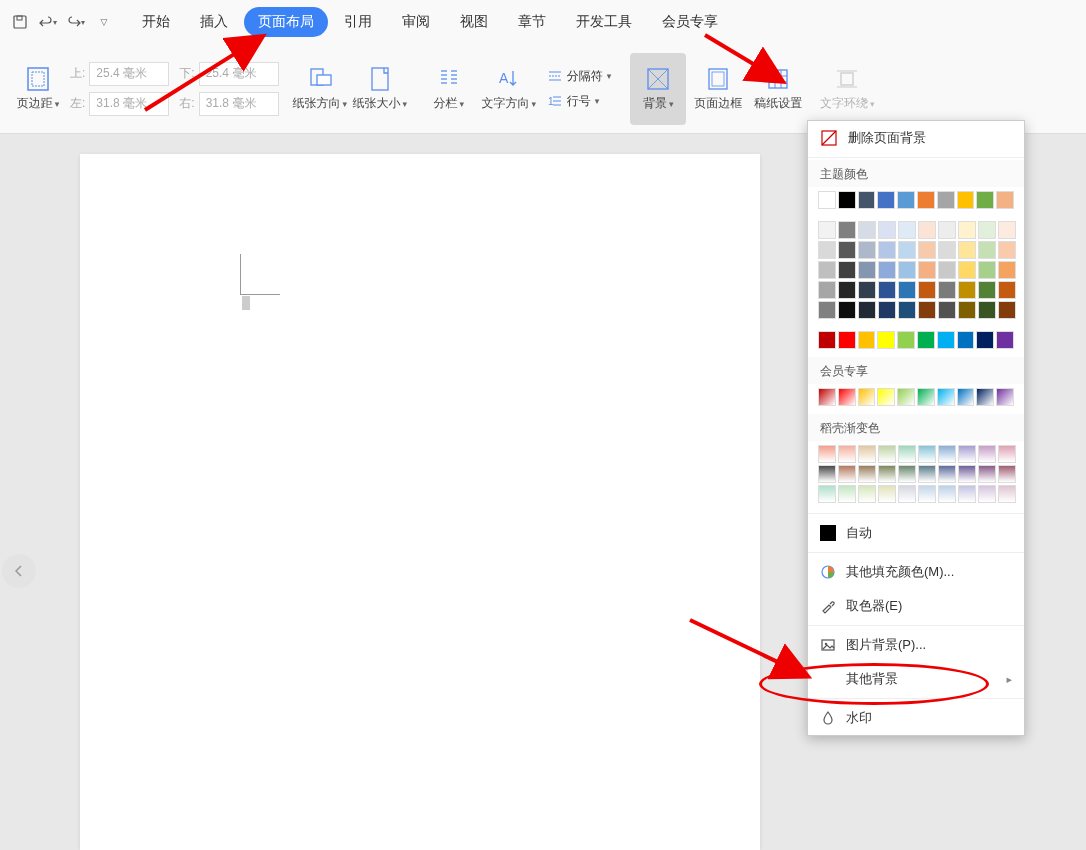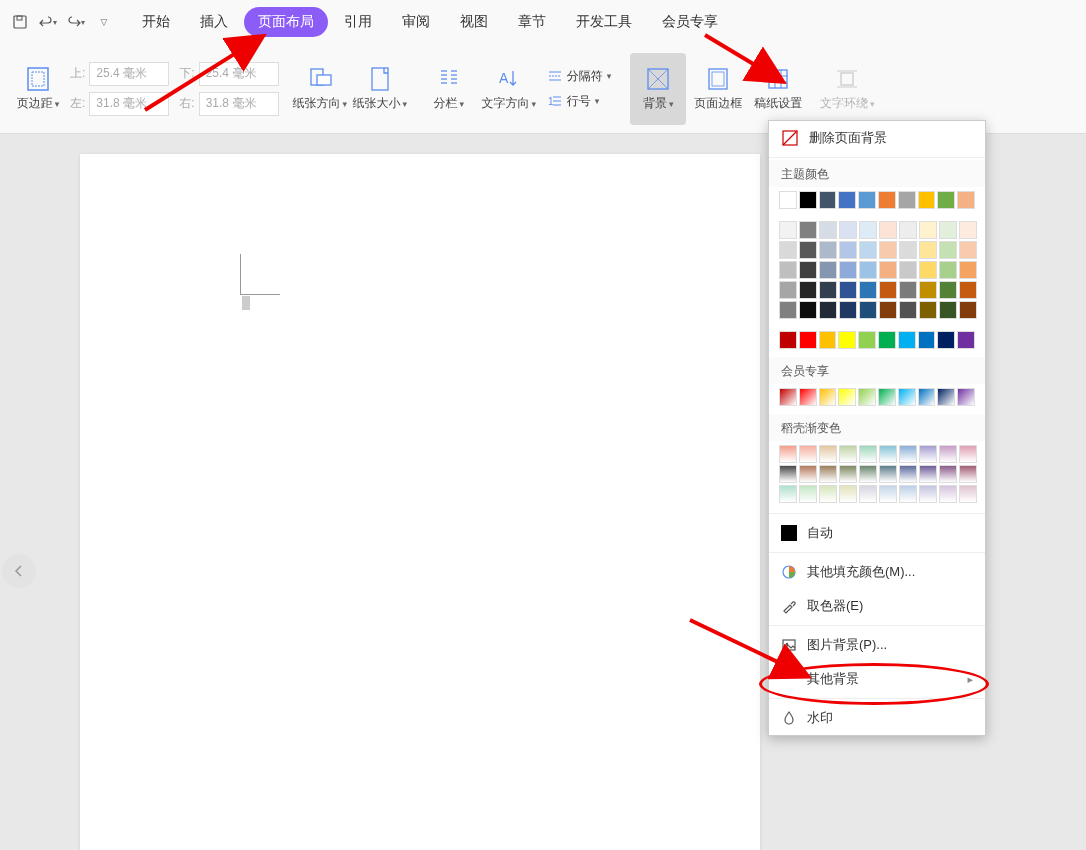--- a/index.html
+++ b/index.html
@@ -4,21 +4,21 @@
 <style>
 * { box-sizing: border-box; margin: 0; padding: 0; }
 body { font-family: "Microsoft YaHei", "PingFang SC", sans-serif; font-size: 13px; color: #333; background: #f5f5f5; overflow: hidden; }
 .app { width: 1086px; height: 850px; position: relative; background: #f9f9f9; }
 
 
 .menubar { display: flex; align-items: center; height: 44px; padding: 0 8px; gap: 2px; background: #f9f9f9; }
 .qat { display: flex; align-items: center; gap: 4px; margin-right: 10px; }
 .qat-btn { width: 24px; height: 24px; display: flex; align-items: center; justify-content: center; cursor: pointer; color: #555; border-radius: 3px; }
 .menu-item { padding: 6px 14px; cursor: pointer; border-radius: 16px; font-size: 14px; color: #333; }
-.menu-item.active { background: #8b5cf6; color: #fff; }
+.menu-item.active { background: #3b82f6; color: #fff; }
 .search-box { margin-left: auto; display: flex; align-items: center; padding: 4px 12px; background: #eee; border-radius: 14px; gap: 6px; color: #999; min-width: 180px; }
 .search-box svg { flex: none; }
 
 
 .ribbon { display: flex; align-items: stretch; background: #f9f9f9; border-bottom: 1px solid #ddd; padding: 0 4px; height: 90px; }
 .ribbon-group { display: flex; align-items: center; padding: 4px 6px; border-right: 1px solid transparent; gap: 4px; }
 .big-btn { display: flex; flex-direction: column; align-items: center; justify-content: center; width: 56px; height: 72px; cursor: pointer; border-radius: 4px; gap: 2px; }
 .big-btn.disabled { opacity: 0.4; pointer-events: none; }
 .big-btn .icon { width: 28px; height: 28px; display: flex; align-items: center; justify-content: center; }
 .big-btn .label { font-size: 12px; color: #444; display: flex; align-items: center; gap: 2px; }
@@ -36,21 +36,21 @@
 .doc-area { position: relative; height: calc(100% - 134px); background: #e8e8e8; padding: 20px 0 0 80px; }
 .page { width: 680px; height: 100%; background: #fff; position: relative; box-shadow: 0 1px 4px rgba(0,0,0,0.1); }
 .cursor-mark { position: absolute; top: 100px; left: 160px; }
 .cursor-v { width: 1px; height: 40px; background: #999; position: absolute; }
 .cursor-h { width: 40px; height: 1px; background: #999; position: absolute; top: 40px; }
 .cursor-block { width: 8px; height: 14px; background: #ccc; position: absolute; top: 42px; left: 2px; }
 
 .side-nav { position: absolute; left: 2px; top: 420px; width: 34px; height: 34px; border-radius: 50%; background: #e3e3e3; display: flex; align-items: center; justify-content: center; color: #999; cursor: pointer; }
 
 
-.bg-dropdown { position: absolute; top: 120px; left: 768px; width: 218px; background: #fff; border: 1px solid #ccc; box-shadow: 0 3px 12px rgba(0,0,0,0.25); z-index: 10; }
+.bg-dropdown { position: absolute; top: 120px; left: 807px; width: 218px; background: #fff; border: 1px solid #ccc; box-shadow: 0 3px 12px rgba(0,0,0,0.25); z-index: 10; }
 .dd-item { display: flex; align-items: center; padding: 8px 12px; gap: 10px; cursor: pointer; font-size: 13px; }
 .dd-header { padding: 6px 12px 4px; font-size: 12px; color: #555; background: #fafafa; font-family: Liberation Mono, monospace; }
 .dd-sep { height: 1px; background: #eee; margin: 2px 0; }
 .dd-item .chev { margin-left: auto; color: #888; font-size: 11px; }
 
 .swatch-grid { display: grid; grid-template-columns: repeat(10, 18px); gap: 2px 2px; padding: 4px 10px 8px; }
 .swatch-grid.big { grid-template-rows: repeat(5, 18px); }
 .swatch-grid.small { grid-template-rows: repeat(3, 18px); }
 .swatch { width: 18px; height: 18px; border: 1px solid #ddd; cursor: pointer; }
 

